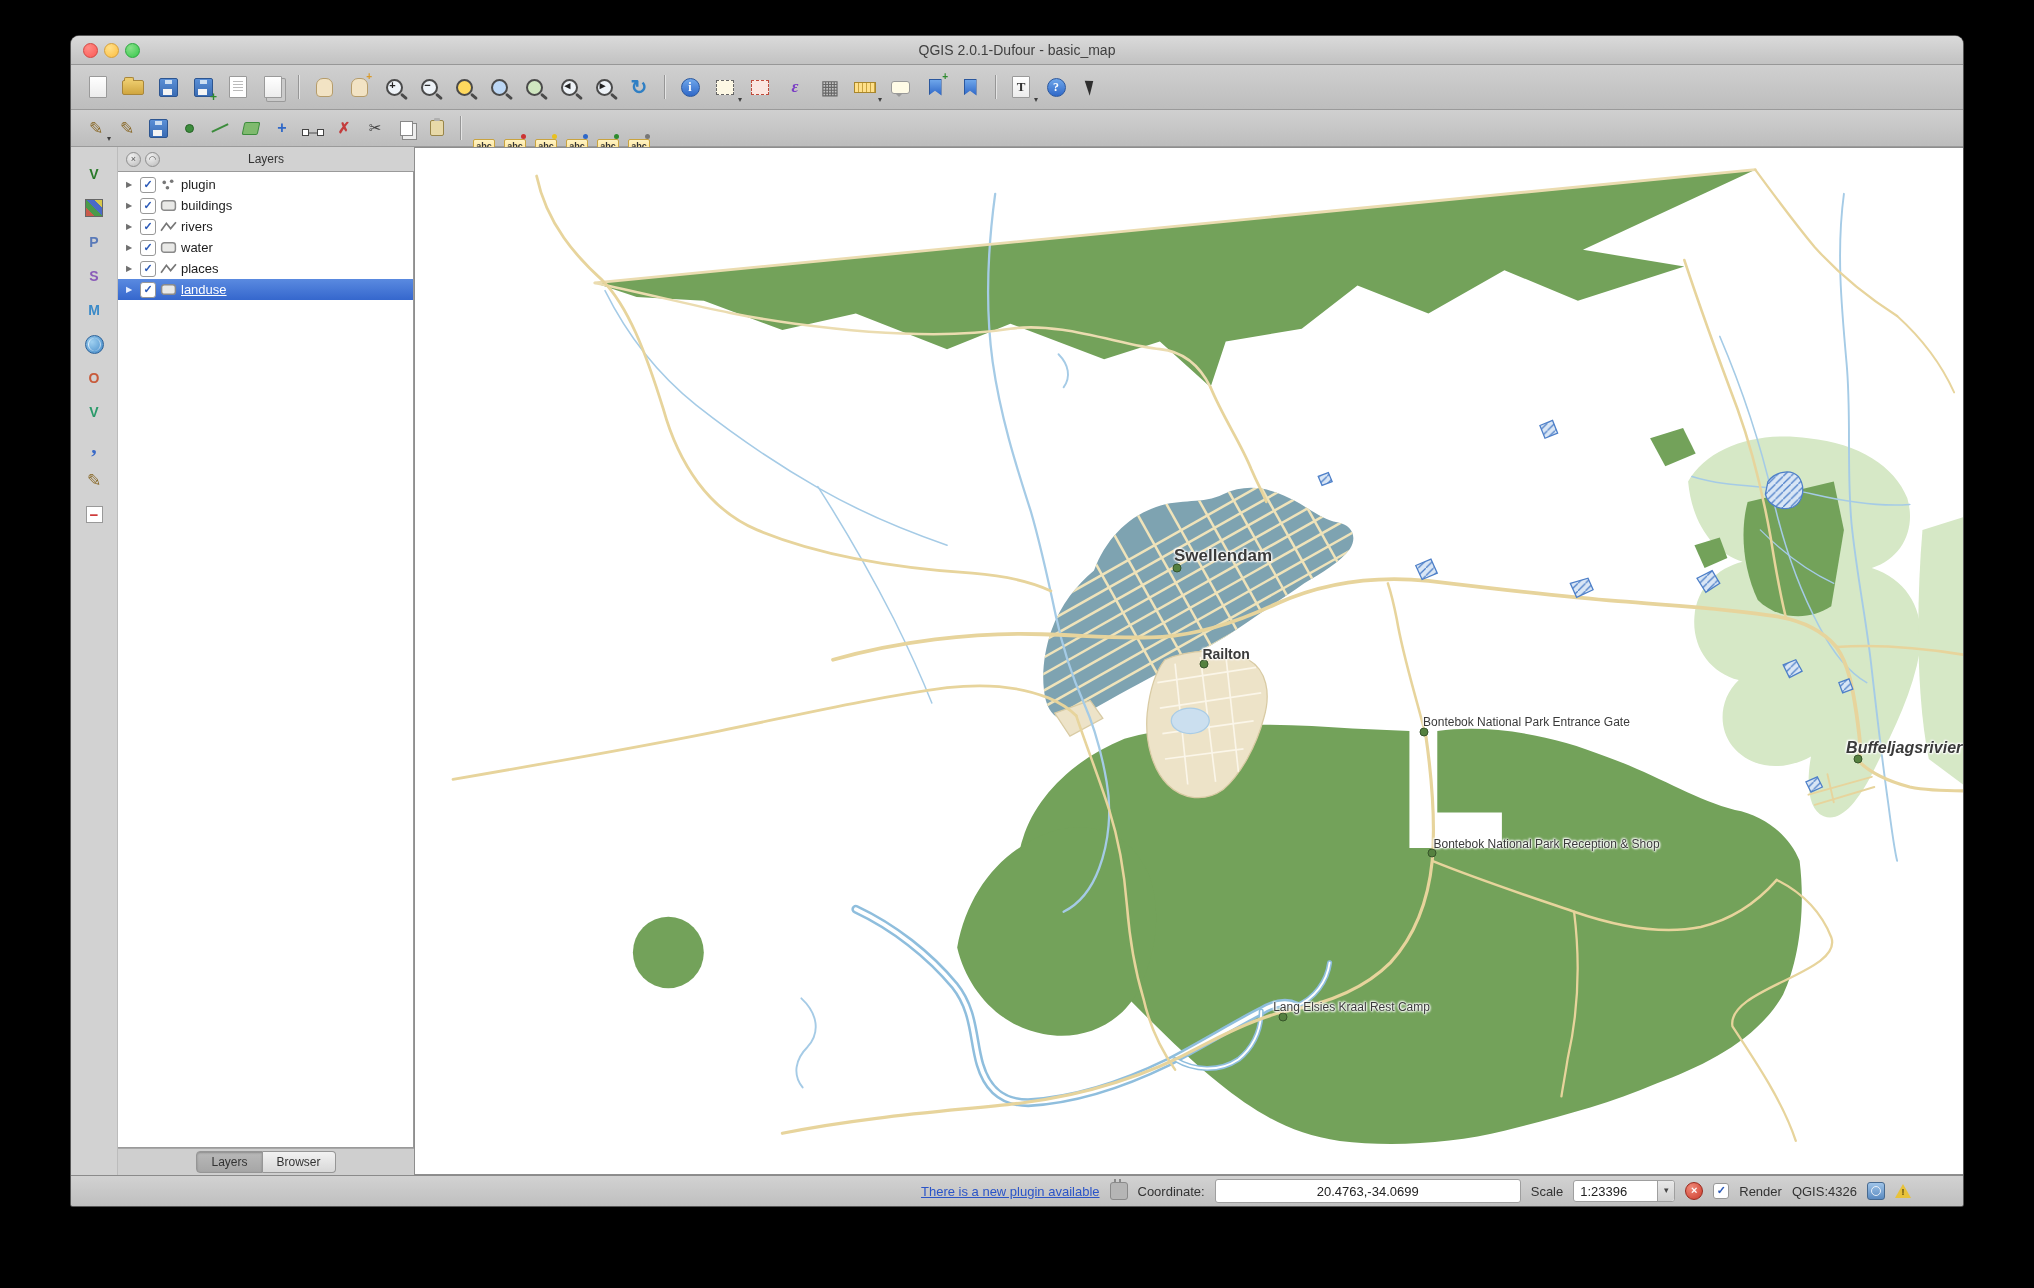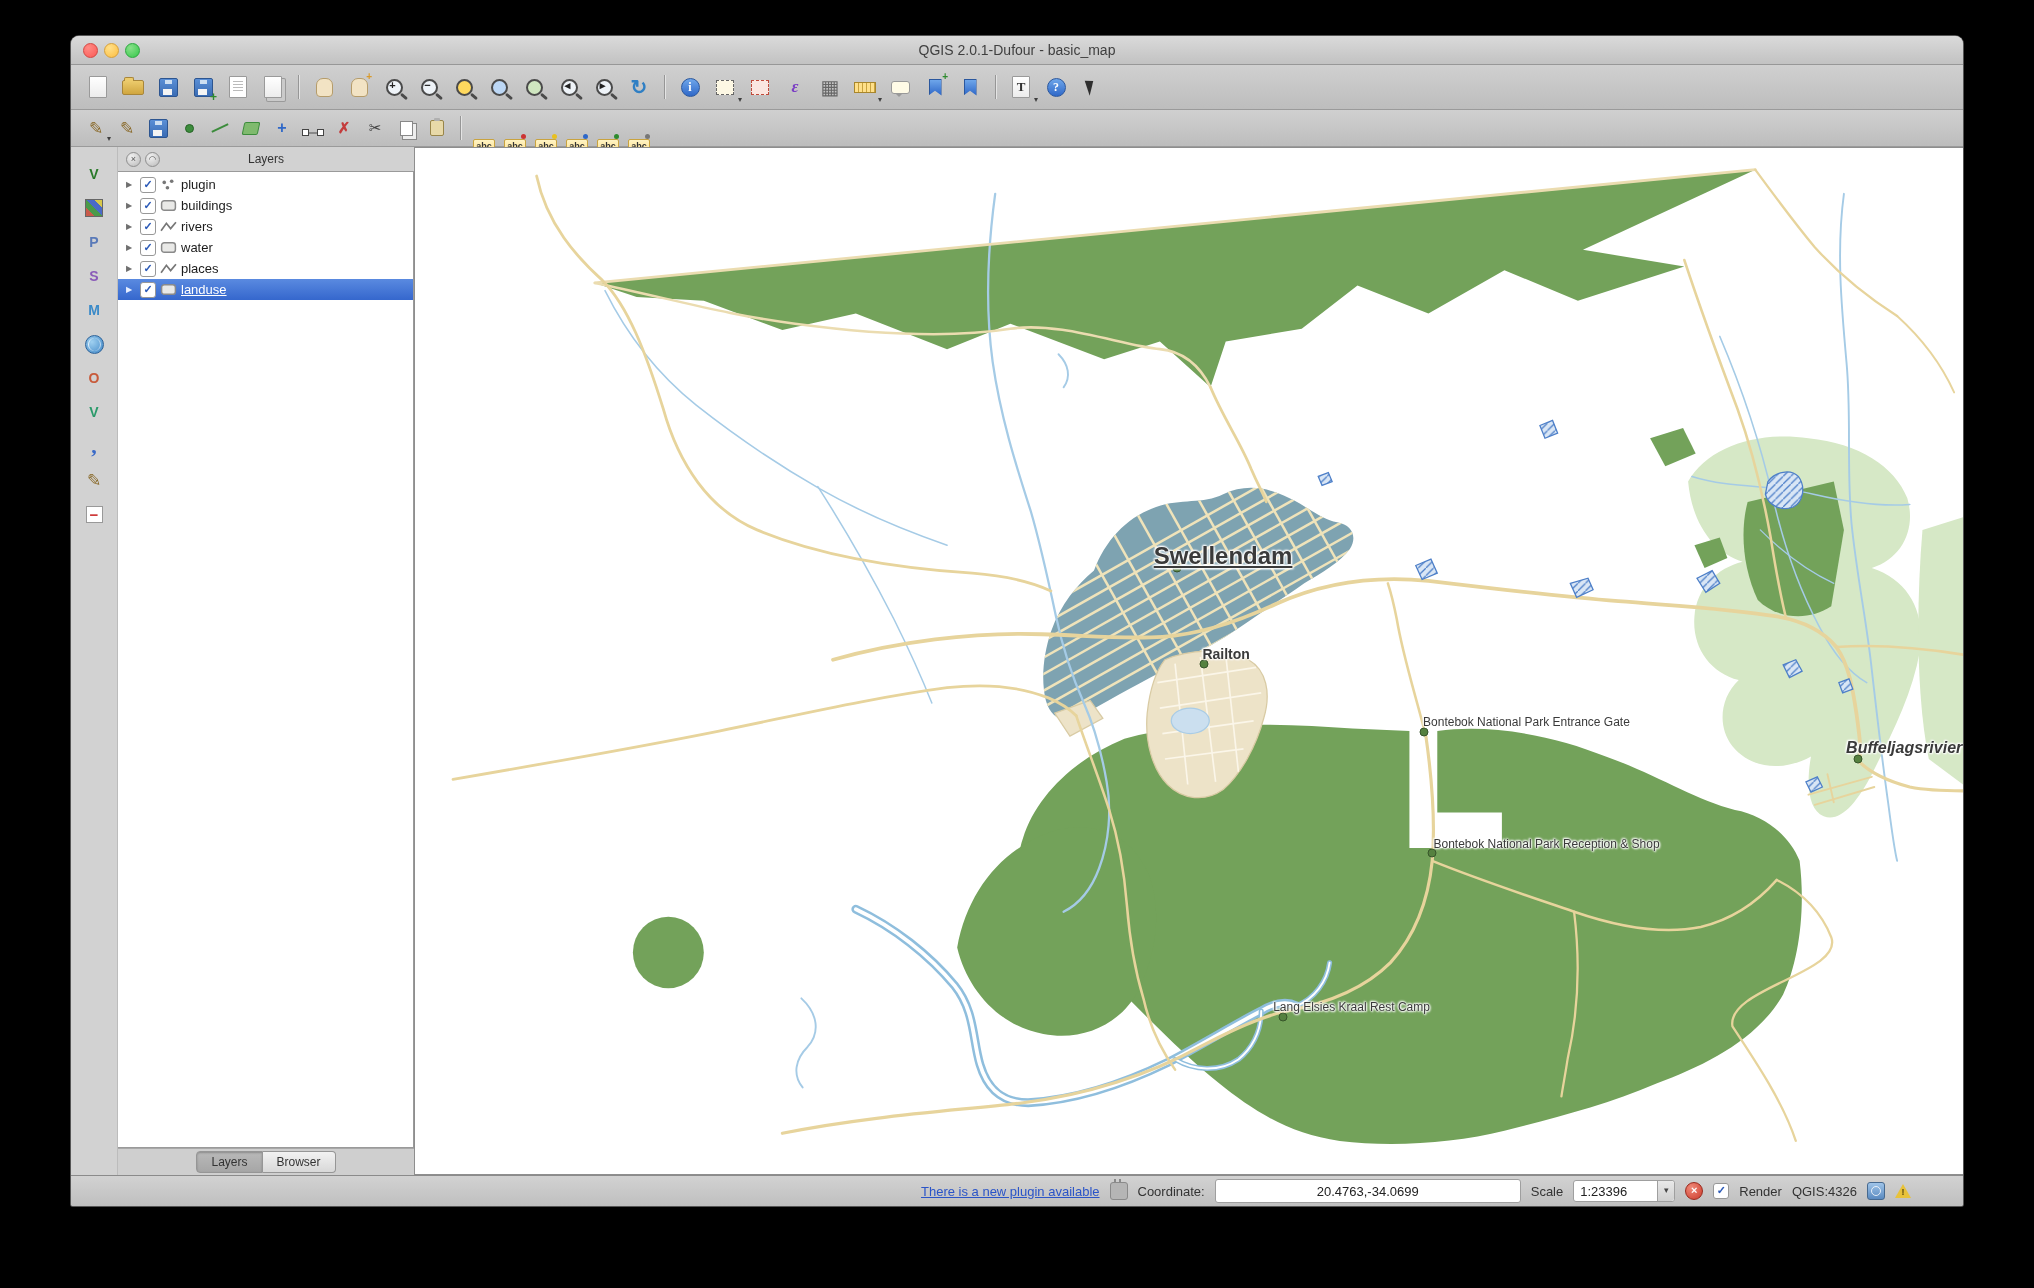--- a/index.html
+++ b/index.html
@@ -150,21 +150,21 @@
   .rd2{stroke:var(--c-road2);fill:none;stroke-linecap:round;}
   .rv{stroke:var(--c-river);fill:none;stroke-linecap:round;}
   .rvc{stroke:var(--c-riverdark);fill:none;stroke-linecap:round;}
   .rvw{stroke:#ffffff;fill:none;stroke-linecap:round;}
   .street{stroke:var(--c-street);stroke-width:2;fill:none;}
   .rstreet{stroke:#fbf6e9;stroke-width:1.3;fill:none;}
   .dam{fill:url(#hatch);stroke:#4d7fc8;stroke-width:1;}
   #map-labels{position:absolute;inset:0;pointer-events:none;}
   .map-label{position:absolute;transform:translate(-50%,-50%);white-space:nowrap;color:#3a3a3a;
       text-shadow:0 0 2px #fff,0 0 2px #fff,0 0 3px #fff,1px 1px 2px #fff,-1px -1px 2px #fff;}
-  .map-label.town-major{font-size:24px;font-weight:bold;text-decoration:underline;}
+  .map-label.town-major{font-size:17px;font-weight:bold;}
   .map-label.town{font-size:14px;font-weight:bold;}
   .map-label.town-italic{font-size:16px;font-weight:bold;font-style:italic;}
   .map-label.poi{font-size:12px;}
   .map-dot{position:absolute;width:7px;height:7px;border-radius:50%;background:#55813f;border:1px solid #37552a;
       transform:translate(-50%,-50%);}
 
   
   .statusbar{height:30px;flex:0 0 auto;display:flex;align-items:center;gap:10px;
       background:linear-gradient(#d2d2d2,#bfbfbf);border-top:1px solid #8b8b8b;font-size:13px;color:#333;
       padding:0 10px;border-radius:0 0 2px 2px;}

